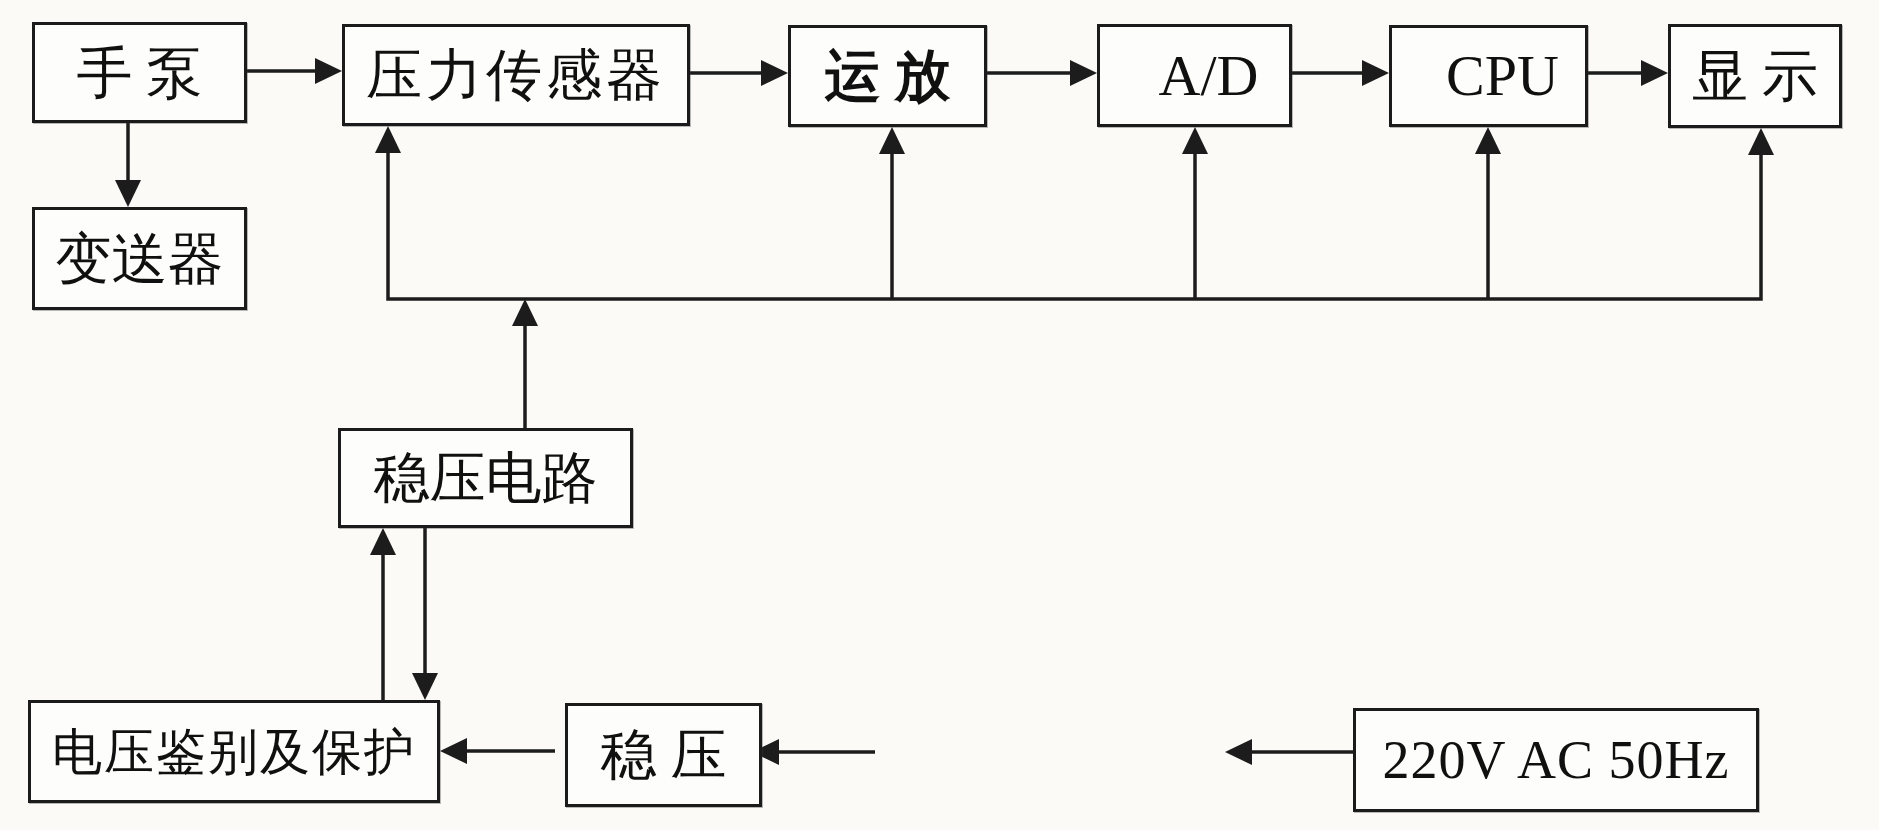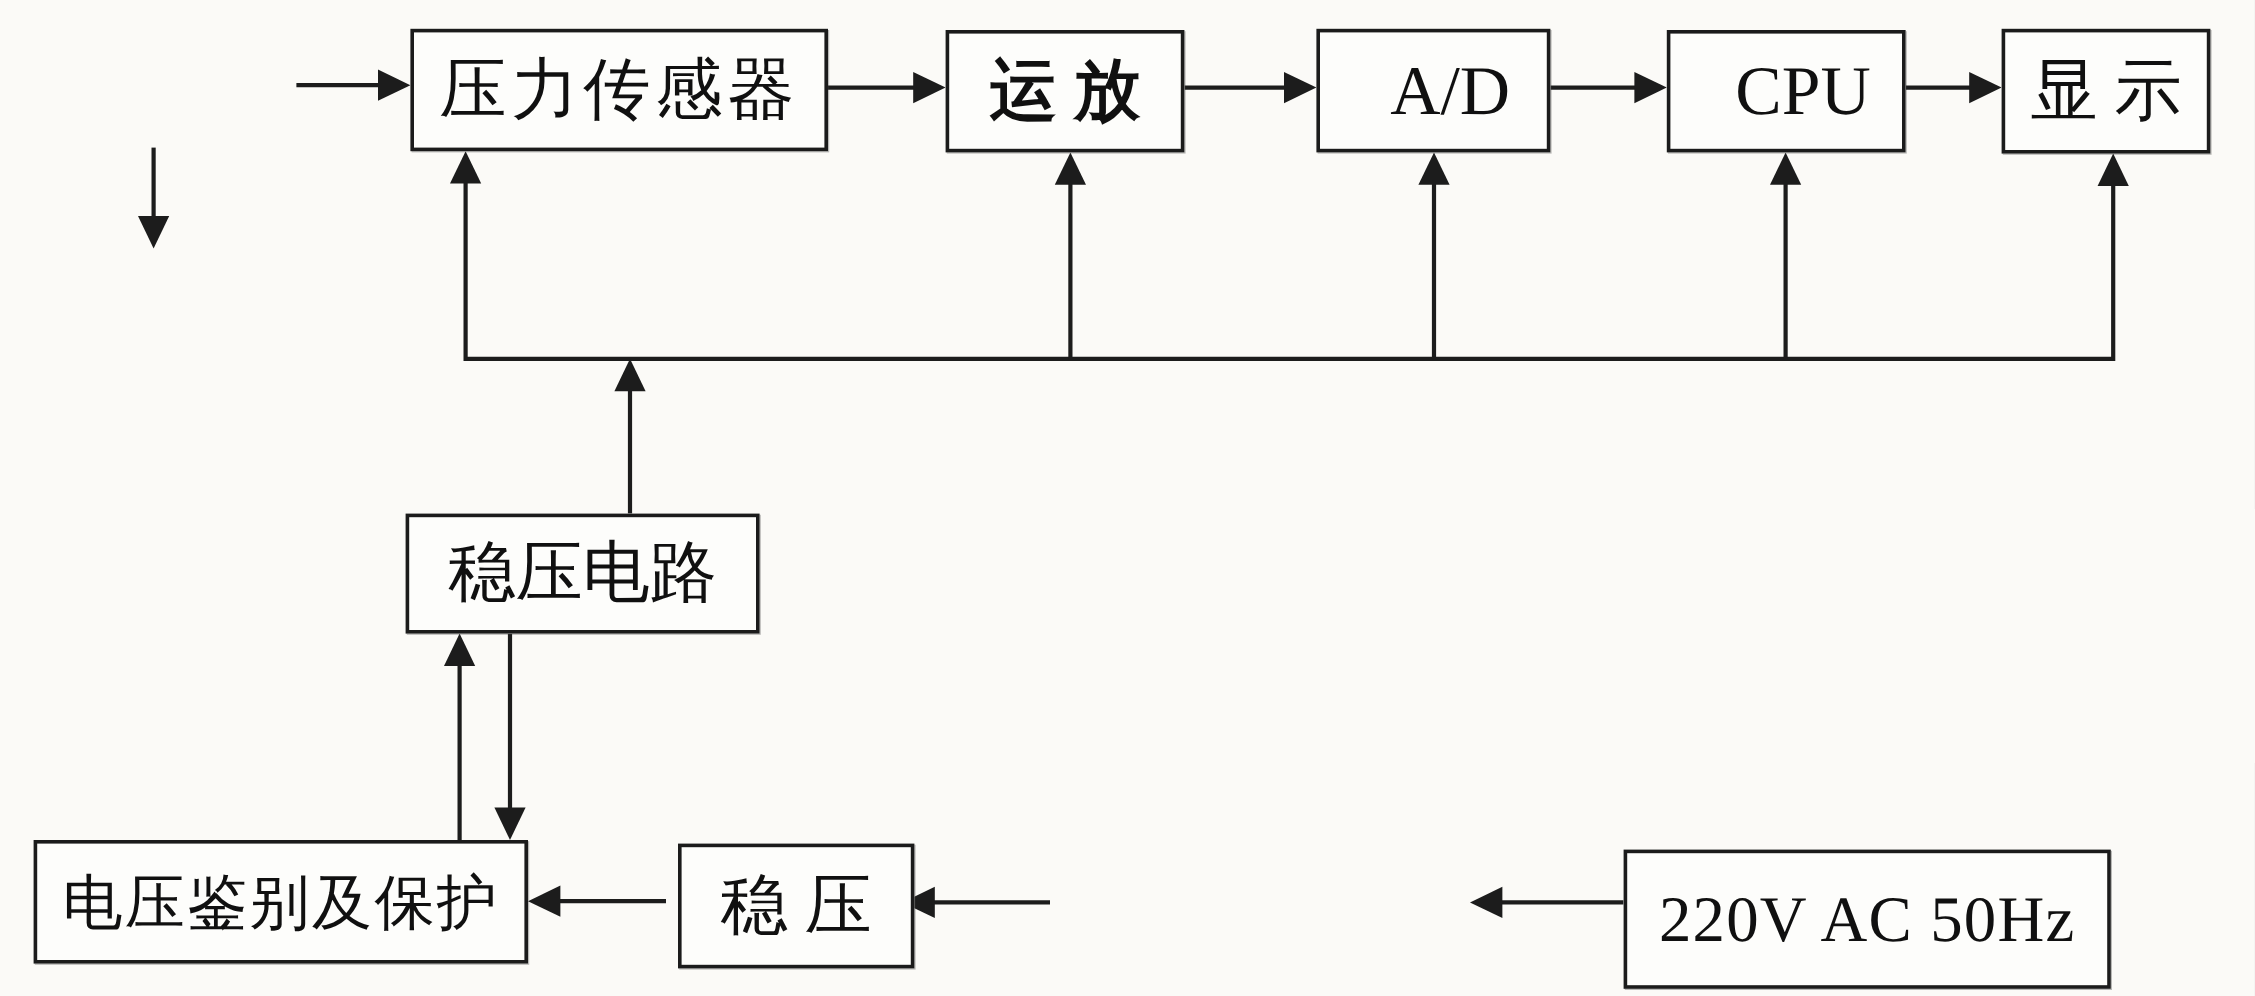--- a/index.html
+++ b/index.html
@@ -112,34 +112,36 @@
       <line x1="875" y1="752" x2="776" y2="752"></line>
       <polygon points="752,752 779,739 779,765"></polygon>
     </g>
 
     <g>
       <line x1="555" y1="751" x2="464" y2="751"></line>
       <polygon points="440,751 467,738 467,764"></polygon>
     </g>
   </svg>
 
+  <div class="node" style="left:32px;top:22px;width:215px;height:101px;">手 泵</div>
 
+  <div class="node" style="left:32px;top:207px;width:215px;height:103px;">变送器</div>
 
   <div class="node cjk5" style="left:342px;top:24px;width:348px;height:102px;">压力传感器</div>
 
   <div class="node" style="left:788px;top:25px;width:199px;height:102px;font-weight:bold;">运  放</div>
 
   <div class="node latin" style="left:1097px;top:24px;width:195px;height:103px;">A/D</div>
 
   <div class="node latin" style="left:1389px;top:25px;width:199px;height:102px;">CPU</div>
 
   <div class="node" style="left:1668px;top:24px;width:174px;height:104px;">显  示</div>
 
   <div class="node" style="left:338px;top:428px;width:295px;height:100px;">稳压电路</div>
 
   <div class="node small" style="left:28px;top:700px;width:412px;height:103px;">电压鉴别及保护</div>
 
   <div class="node" style="left:565px;top:703px;width:197px;height:104px;">稳  压</div>
 
 
-  <div class="node mains" style="left:1353px;top:708px;width:406px;height:116px;">220V AC 50Hz</div>
+  <div class="node mains" style="left:1353px;top:708px;width:406px;height:104px;">220V AC 50Hz</div>
 
 </div>
 
 </body></html>

